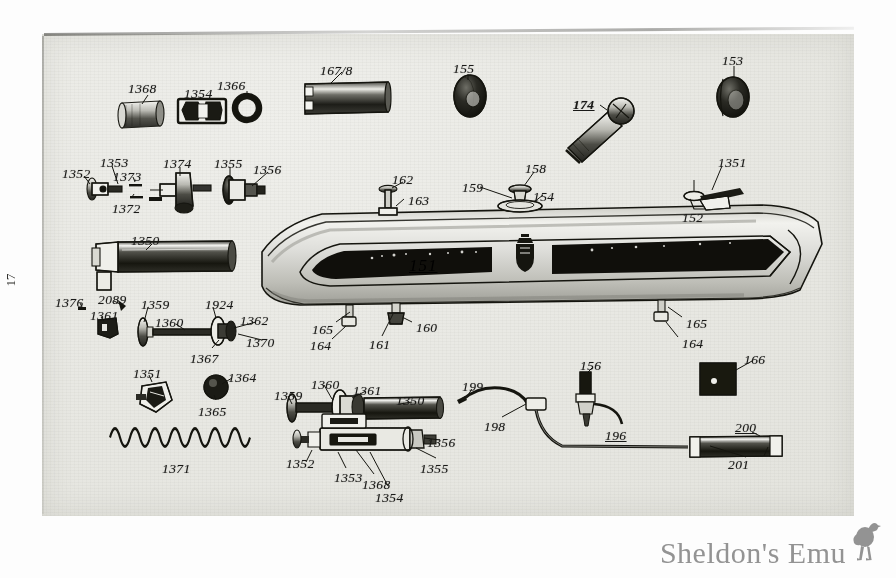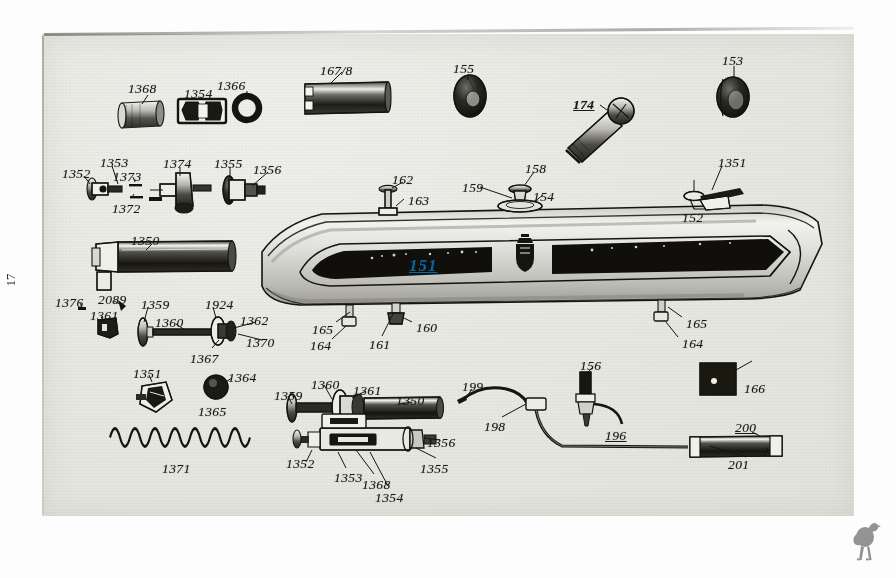--- a/index.html
+++ b/index.html
@@ -565,30 +565,31 @@
       <div class="lbl" style="left: 286px; top: 456px;">1352</div>
       <div class="lbl" style="left: 334px; top: 470px;">1353</div>
       <div class="lbl" style="left: 362px; top: 477px;">1368</div>
       <div class="lbl" style="left: 375px; top: 490px;">1354</div>
       <div class="lbl" style="left: 427px; top: 435px;">1356</div>
       <div class="lbl" style="left: 420px; top: 461px;">1355</div>
       <div class="lbl" style="left: 462px; top: 379px;">199</div>
       <div class="lbl" style="left: 484px; top: 419px;">198</div>
       <div class="lbl" style="left: 580px; top: 358px;">156</div>
       <div class="lbl u" style="left: 605px; top: 428px;">196</div>
-      <div class="lbl" style="left: 744px; top: 352px; margin-top: 29px;">166</div>
+      <div class="lbl" style="left: 744px; top: 352px;">166</div>
       <div class="lbl u" style="left: 735px; top: 420px;">200</div>
       <div class="lbl" style="left: 728px; top: 457px;">201</div>
     </div>
 
-  <div class="lbl big u" style="left:409px; top:256px; color:#0369a1; text-shadow:none; font-size:17px; letter-spacing:1px;font-weight:bold;">151</div>
+  <div class="lbl big u" style="left:409px; top:256px; color:#000000; text-shadow:none; font-size:17px; letter-spacing:1px;">151</div>
 
   <div id="page-number">17</div>
 
   <div id="watermark">
+    <span>Sheldon's Emu</span>
     <span class="emu">
       <svg width="34" height="40" viewBox="0 0 34 40" aria-hidden="true">
         <g fill="#8b8b8b">
           <ellipse cx="17" cy="16" rx="9" ry="10"></ellipse>
           <path d="M20 9 Q22 3 26 2 Q30 2 30 6 Q30 9 27 10 L24 11 Z"></path>
           <path d="M29 4 L33 5 L29 7 Z"></path>
           <path d="M13 25 L11 39 L13.6 39 L16 26 Z"></path>
           <path d="M19 25 L21 39 L23.6 39 L21.5 26 Z"></path>
           <path d="M9 37 L14 39 L9 39.6 Z"></path>
           <path d="M18 37 L24 39 L18 39.6 Z"></path>

